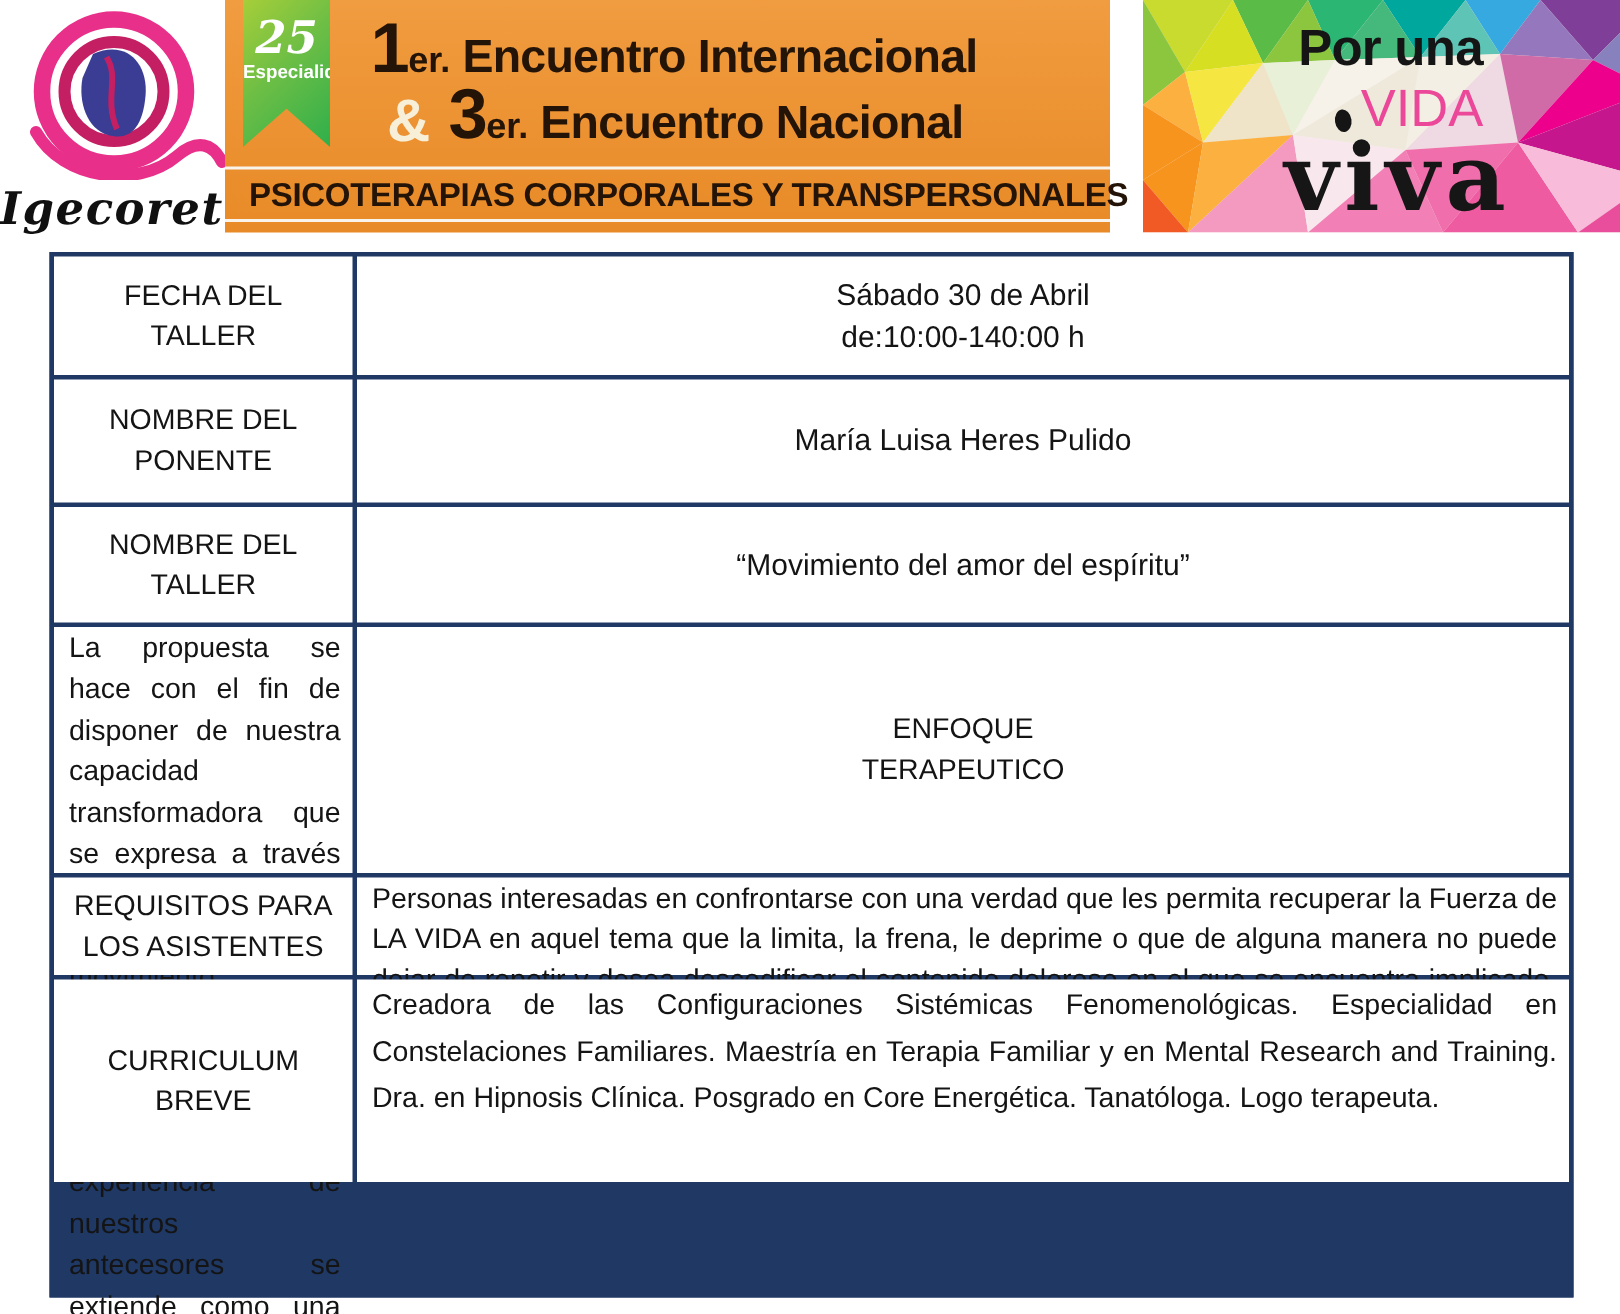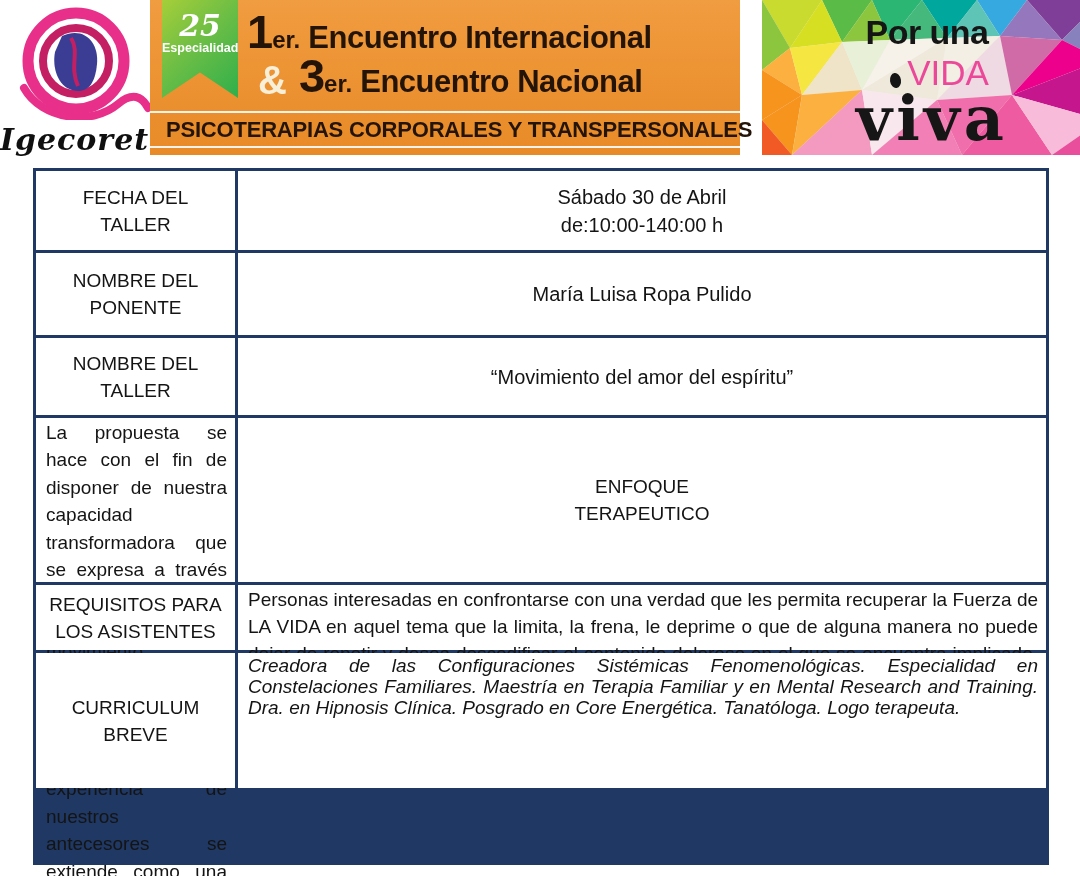--- a/index.html
+++ b/index.html
@@ -8,21 +8,21 @@
           font-family:"Liberation Sans", sans-serif; color:#1a1a1a; }
 
   
   .logo-area { position:absolute; left:0; top:4px; width:150px; height:160px; text-align:left; }
   .logo-script { position:absolute; left:0; right:0; top:118px;
                  font-family:"DejaVu Serif", serif; font-style:italic; font-weight:bold;
                  font-size:30px; color:#101010; letter-spacing:1px; }
 
   .banner { position:absolute; left:150px; top:0; width:590px; height:155px;
             background:linear-gradient(180deg,#F09C40 0%, #EC9232 55%, #E88A27 100%); }
-  .ribbon { position:absolute; left:12px; top:0; width:76px; height:98px;
+  .ribbon { position:absolute; left:12px; top:0; width:58px; height:98px;
             background:linear-gradient(135deg,#A6CE39 0%, #6DBE45 45%, #2FAF4B 100%);
             clip-path:polygon(0 0, 100% 0, 100% 100%, 50% 74%, 0 100%);
             text-align:center; color:#fff; }
   .ribbon-num { font-family:"DejaVu Serif", serif; font-style:italic; font-weight:bold;
                 font-size:30px; line-height:32px; padding-top:10px; display:block; }
   .ribbon-lbl { font-size:12.5px; font-weight:bold; display:block; margin-top:-1px; }
 
   .b-line1 { position:absolute; left:97px; top:4px; white-space:nowrap; color:#241408; font-weight:bold; }
   .b-line2 { position:absolute; left:108px; top:48px; white-space:nowrap; color:#241408; font-weight:bold; }
   .b-big  { font-size:47px; letter-spacing:-1px; }
@@ -53,21 +53,21 @@
             display:grid; grid-template-columns:199px 1fr;
             grid-template-rows:79px 82px 77px 164px 65px 135px 71px; gap:3px; }
   .cell { background:#ffffff; }
   .lbl { display:flex; align-items:center; justify-content:center; text-align:center;
          white-space:pre-line; font-size:19px; line-height:27px; color:#141414; }
   .val-c { display:flex; align-items:center; justify-content:center; text-align:center;
            white-space:pre-line; font-size:20px; line-height:28px; color:#141414; }
   .val-j { font-size:19px; line-height:27.4px; text-align:justify; white-space:pre-line;
            padding:1px 8px 0 10px; color:#141414; }
   .val-j6 { line-height:27px; }
-  .val-j7 { line-height:21px; padding-top:2px;font-style:italic; }
+  .val-j7 { line-height:31px; padding-top:2px; }
 </style>
 </head>
 <body>
 
 <div id="page">
 
   <div class="logo-area">
     <svg width="150" height="116" viewBox="0 0 150 116">
       <path d="M24 84 C 42 116, 92 122, 118 100 C 132 88, 142 92, 148 104" fill="none" stroke="#E8308A" stroke-width="8" stroke-linecap="round"></path>
       <circle cx="76" cy="57" r="48" fill="#ffffff" stroke="#E8308A" stroke-width="11"></circle>
@@ -134,21 +134,21 @@
   </div>
 
   <div class="wtable">
     <div class="cell lbl">FECHA DEL
 TALLER</div>
     <div class="cell val-c">Sábado 30 de Abril
 de:10:00-140:00 h</div>
 
     <div class="cell lbl">NOMBRE DEL
 PONENTE</div>
-    <div class="cell val-c">María Luisa Ropa Pulido</div>
+    <div class="cell val-c">María Luisa Heres Pulido</div>
 
     <div class="cell lbl">NOMBRE DEL
 TALLER</div>
     <div class="cell val-c">“Movimiento del amor del espíritu”</div>
 
     <div class="cell val-j">La propuesta se hace con el fin de disponer de nuestra capacidad transformadora que se expresa a través del espíritu creador, como una fuerza en movimiento; movimiento que nos permite recuperar el sentido de la existencia. La experiencia de nuestros antecesores se extiende como una red, en la que, los que somos sucesores, podemos celebrar con gozo el movimiento de la VIDA y superar las herencias y legados que desde tiempos inmemorables nos dan elementos para diseñar nuestra propia respuesta en nuestro tiempo.</div>
 
     <div class="cell lbl">ENFOQUE
 TERAPEUTICO</div>
 

